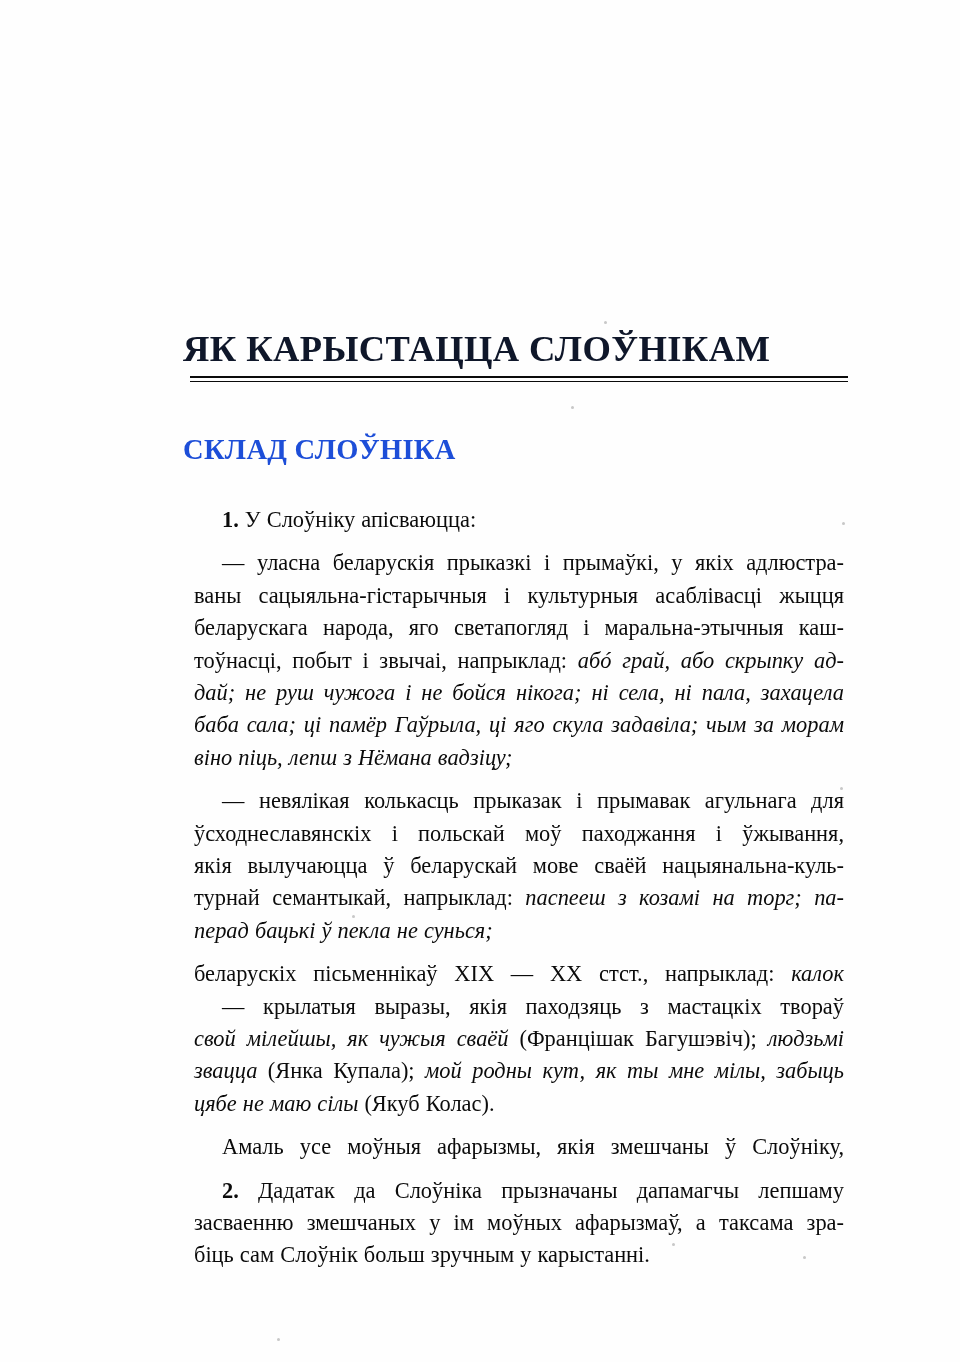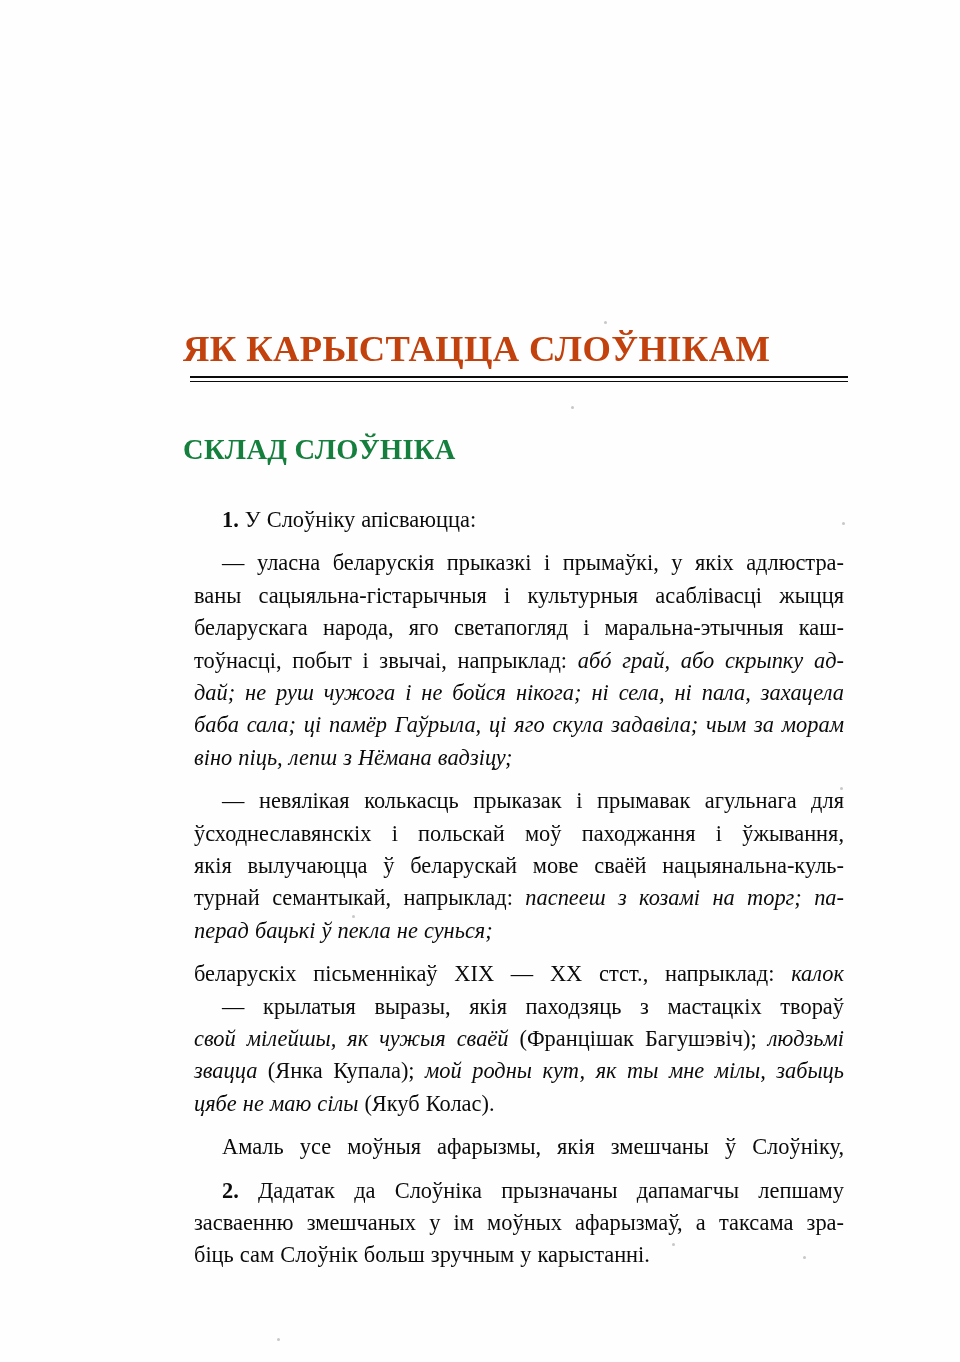--- a/index.html
+++ b/index.html
@@ -32,41 +32,41 @@
   }
 
   
   .doc-title {
     font-size: 36.5px;
     font-weight: bold;
     letter-spacing: 0.4px;
     line-height: 1.06;
     margin: 0;
     white-space: nowrap;
-    color: #c2410c;
+    color: #0f172a;
   }
   .title-rule {
     margin-top: 7px;
     width: 658px;
     border: 0;
     border-top: 2.4px solid #0a0a0a;
     border-bottom: 1.5px solid #0a0a0a;
     height: 3.2px;
     box-sizing: content-box;
     padding: 0;
   }
 
   
   .section-heading {
     font-size: 28.5px;
     font-weight: bold;
     letter-spacing: 0.3px;
     margin: 0;
     padding-top: 44px;
-    color: #15803d;
+    color: #1d4ed8;
   }
 
   
   .body-block {
     padding-top: 27px;
   }
 
   .para {
     font-size: 22.4px;
     line-height: 32.4px;

